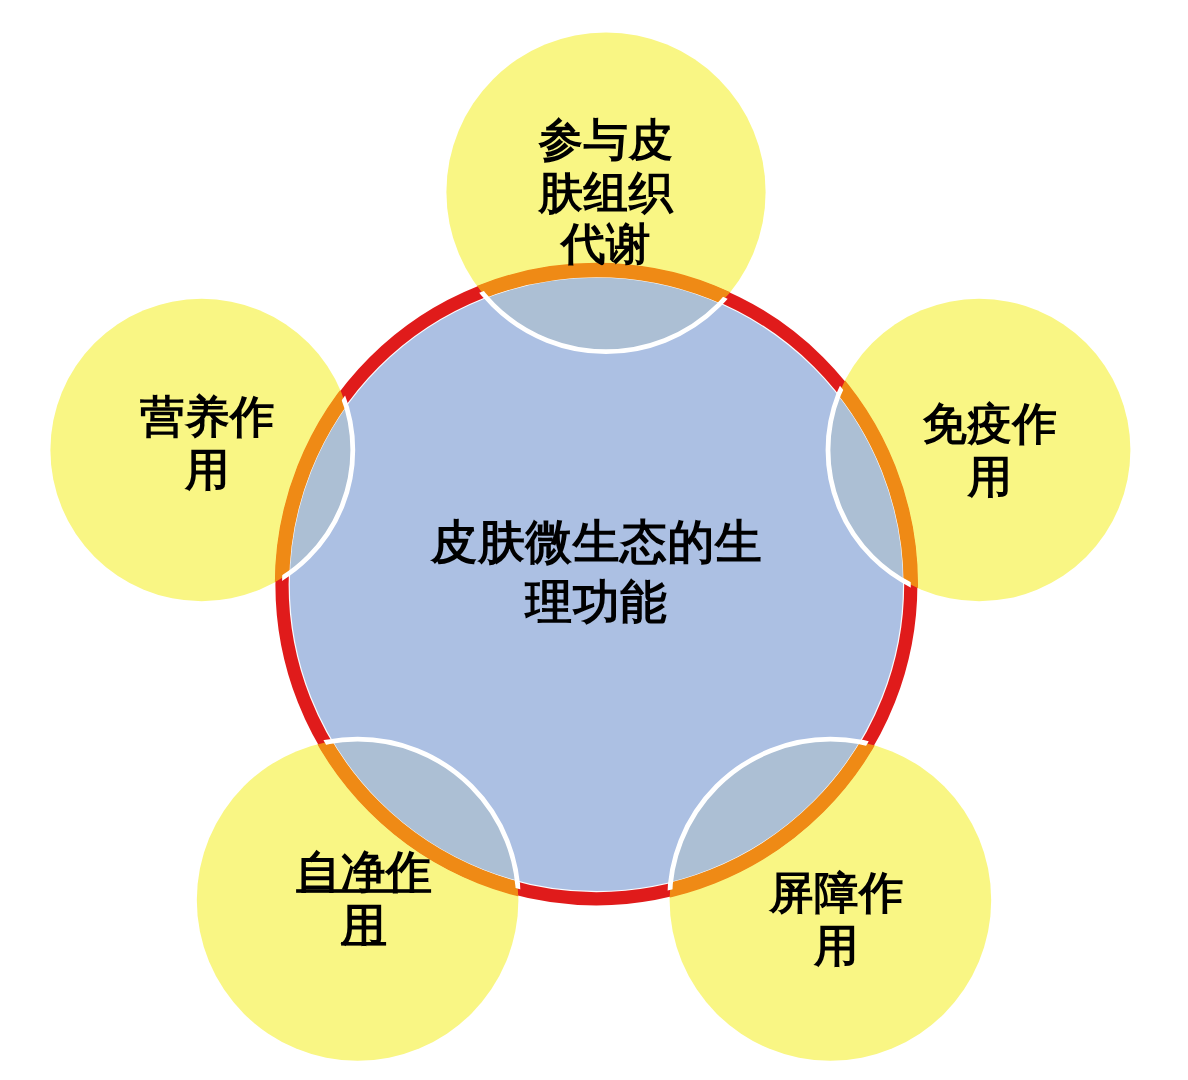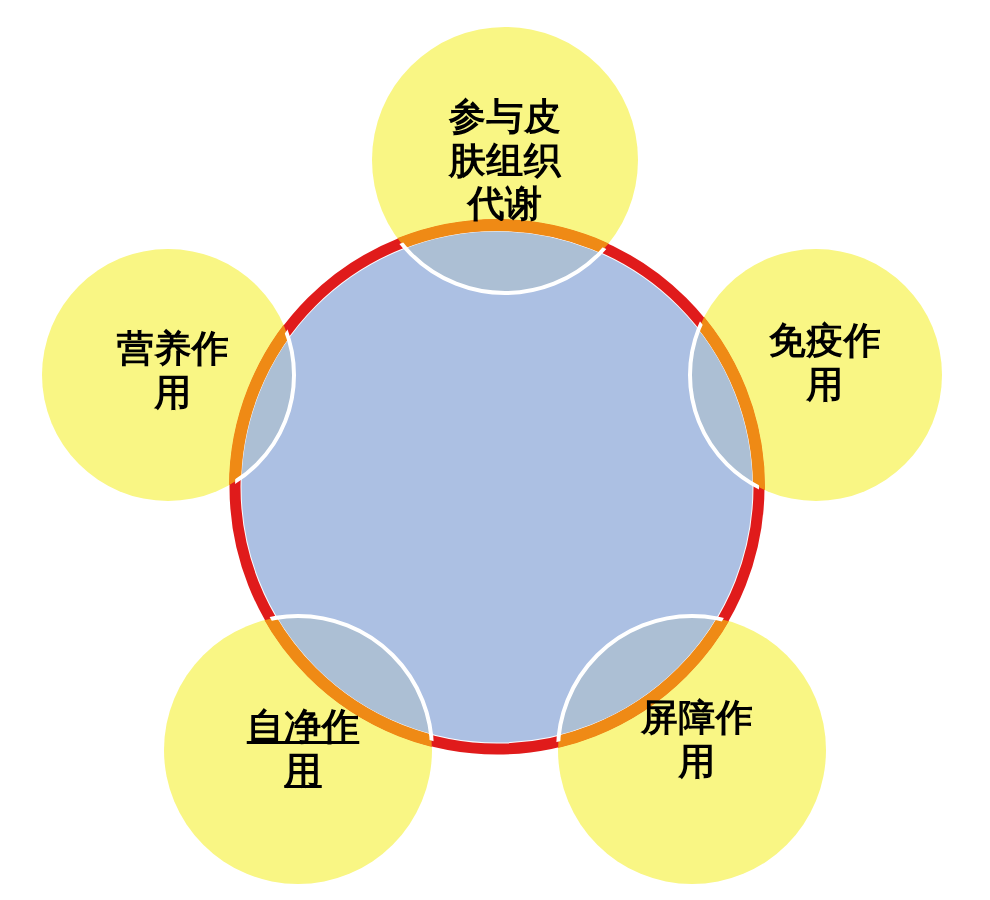--- a/index.html
+++ b/index.html
@@ -95,23 +95,25 @@
     </g>
   </svg>
 
   <div class="node-label satellite-label" style="left:375px; top:95px; width:260px;">参与皮
 肤组织
 代谢</div>
 
   <div class="node-label satellite-label" style="left:48px; top:330px; width:250px;font-family:Liberation Mono, monospace;">营养作
 用</div>
 
-  <div class="node-label satellite-label" style="left:700px; top:319px; width:250px;">免疫作
+  <div class="node-label satellite-label" style="left:700px; top:332px; width:250px;">免疫作
 用</div>
 
   <div class="node-label satellite-label" style="left:178px; top:705px; width:250px;text-decoration:underline;">自净作
 用</div>
 
-  <div class="node-label satellite-label" style="left:572px; top:696px; width:250px;font-family:Liberation Serif, serif;">屏障作
+  <div class="node-label satellite-label" style="left:572px; top:724px; width:250px;font-family:Liberation Serif, serif;">屏障作
 用</div>
 
+  <div class="node-label center-label" style="left:267px; top:428px; width:460px;">皮肤微生态的生
+理功能</div>
 
 </div>
 
 </body></html>

